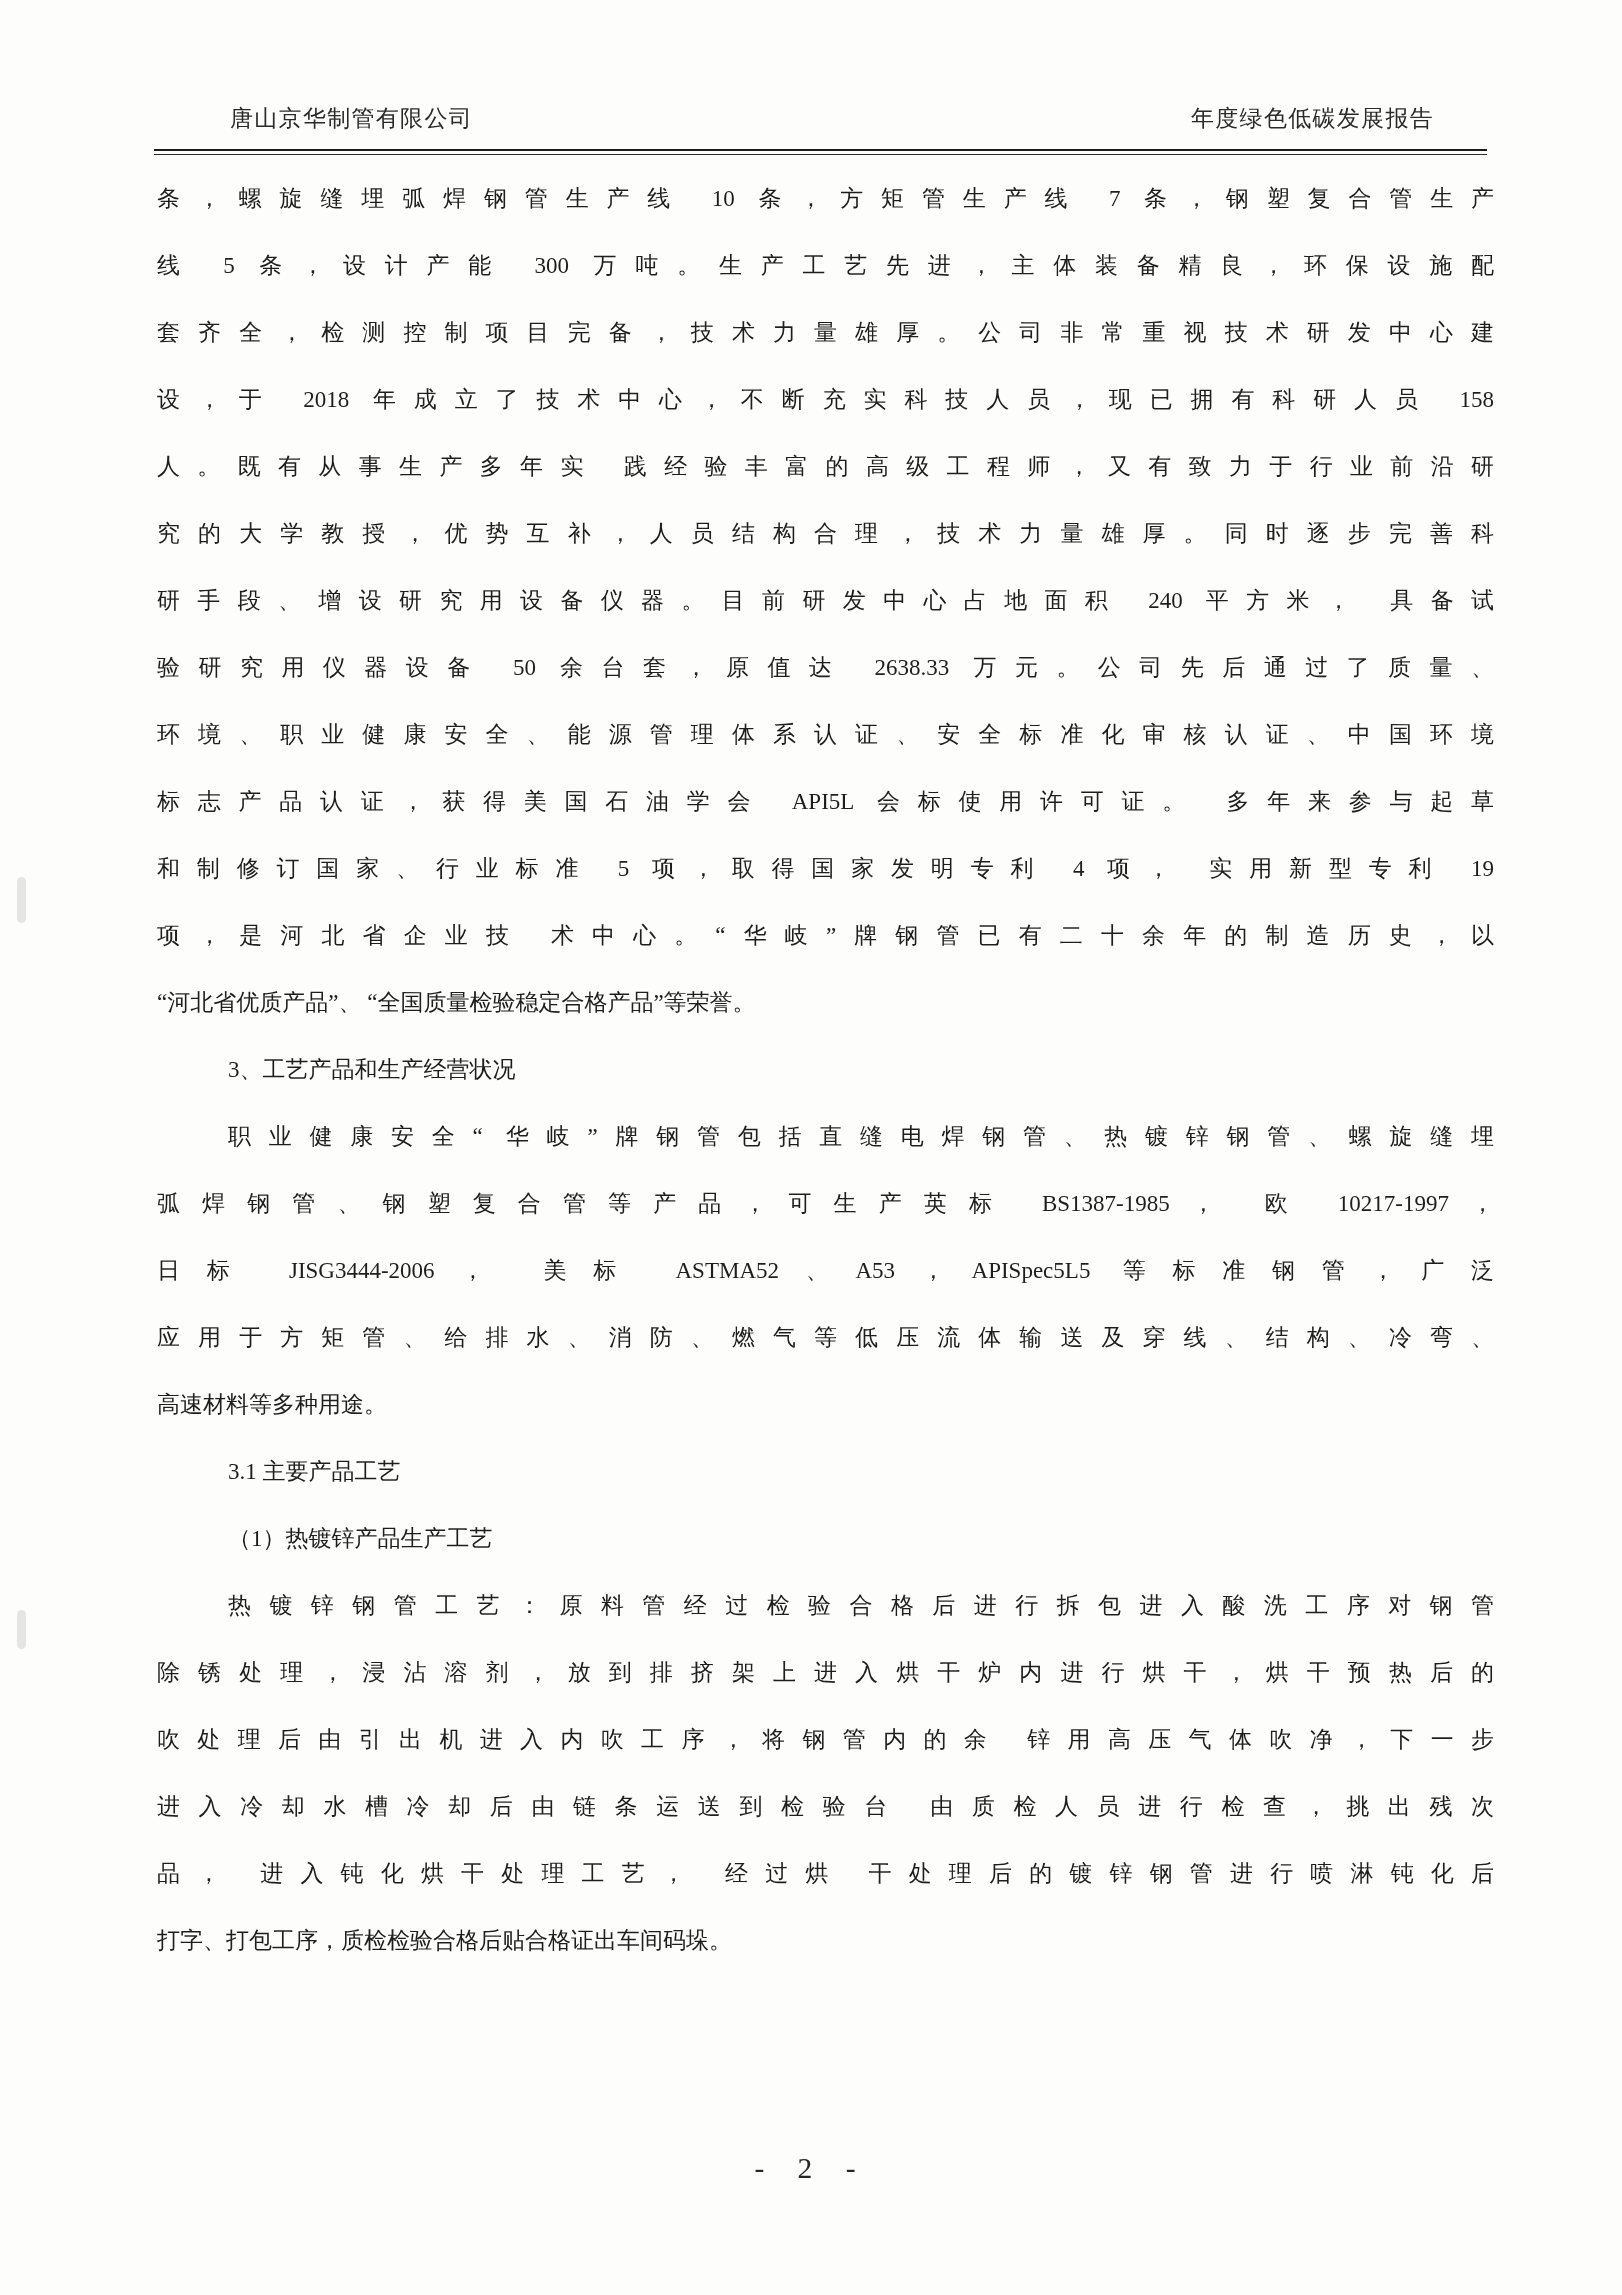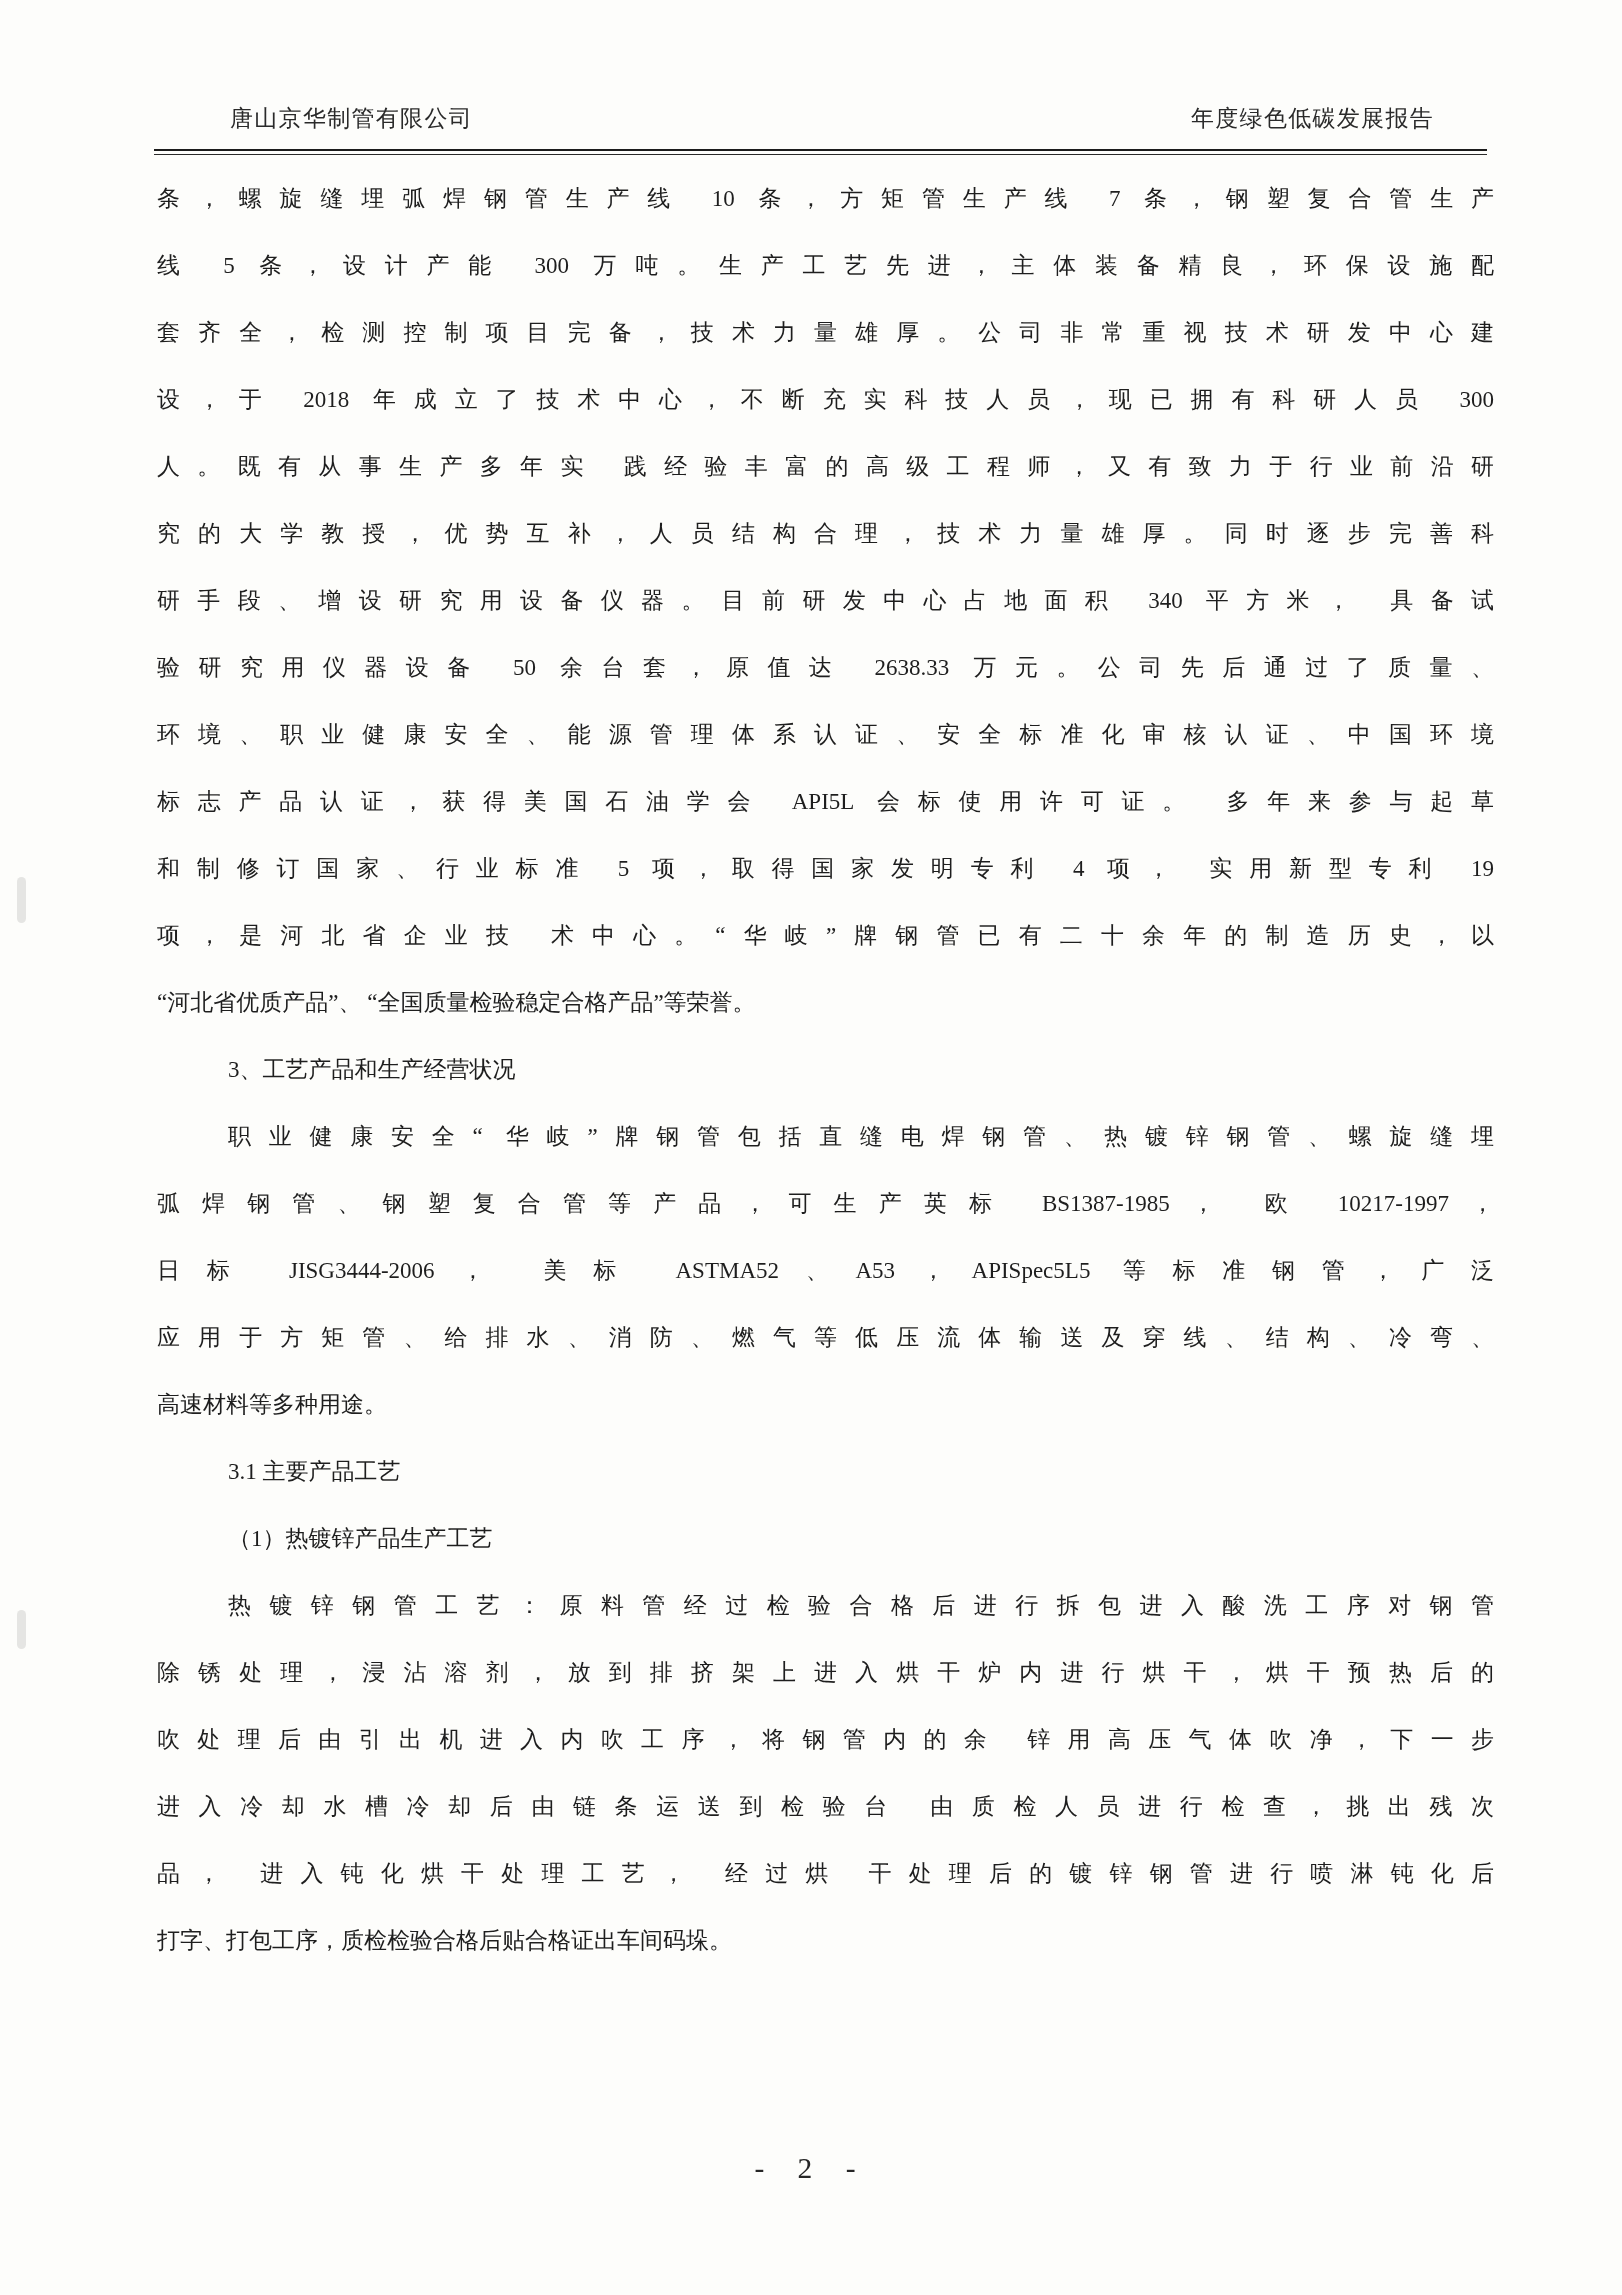--- a/index.html
+++ b/index.html
@@ -85,24 +85,24 @@
     <span class="company">唐山京华制管有限公司</span>
     <span class="report-title">年度绿色低碳发展报告</span>
   </div>
 
   <div class="header-rule"></div>
 
   <div class="body-text">
       <div class="line just">条，螺旋缝埋弧焊钢管生产线 10 条，方矩管生产线 7 条，钢塑复合管生产</div>
       <div class="line just">线 5 条，设计产能 300 万吨。生产工艺先进，主体装备精良，环保设施配</div>
       <div class="line just">套齐全，检测控制项目完备，技术力量雄厚。公司非常重视技术研发中心建</div>
-      <div class="line just">设，于 2018 年成立了技术中心，不断充实科技人员，现已拥有科研人员 300</div>
+      <div class="line just">设，于 2018 年成立了技术中心，不断充实科技人员，现已拥有科研人员 158</div>
       <div class="line just">人。既有从事生产多年实 践经验丰富的高级工程师，又有致力于行业前沿研</div>
       <div class="line just">究的大学教授，优势互补，人员结构合理，技术力量雄厚。同时逐步完善科</div>
-      <div class="line just">研手段、增设研究用设备仪器。目前研发中心占地面积 340 平方米， 具备试</div>
+      <div class="line just">研手段、增设研究用设备仪器。目前研发中心占地面积 240 平方米， 具备试</div>
       <div class="line just">验研究用仪器设备 50 余台套，原值达 2638.33 万元。公司先后通过了质量、</div>
       <div class="line just">环境、职业健康安全、能源管理体系认证、安全标准化审核认证、中国环境</div>
       <div class="line just">标志产品认证，获得美国石油学会 API5L 会标使用许可证。 多年来参与起草</div>
       <div class="line just">和制修订国家、行业标准 5 项，取得国家发明专利 4 项， 实用新型专利 19</div>
       <div class="line just">项，是河北省企业技 术中心。“华岐”牌钢管已有二十余年的制造历史，以</div>
       <div class="line">“河北省优质产品”、 “全国质量检验稳定合格产品”等荣誉。</div>
       <div class="line ind">3、工艺产品和生产经营状况</div>
       <div class="line just ind">职业健康安全“ 华岐”牌钢管包括直缝电焊钢管、热镀锌钢管、螺旋缝埋</div>
       <div class="line just">弧焊钢管、钢塑复合管等产品，可生产英标 BS1387-1985， 欧 10217-1997，</div>
       <div class="line just">日标 JISG3444-2006， 美标 ASTMA52、A53，APISpec5L5 等标准钢管，广泛</div>

